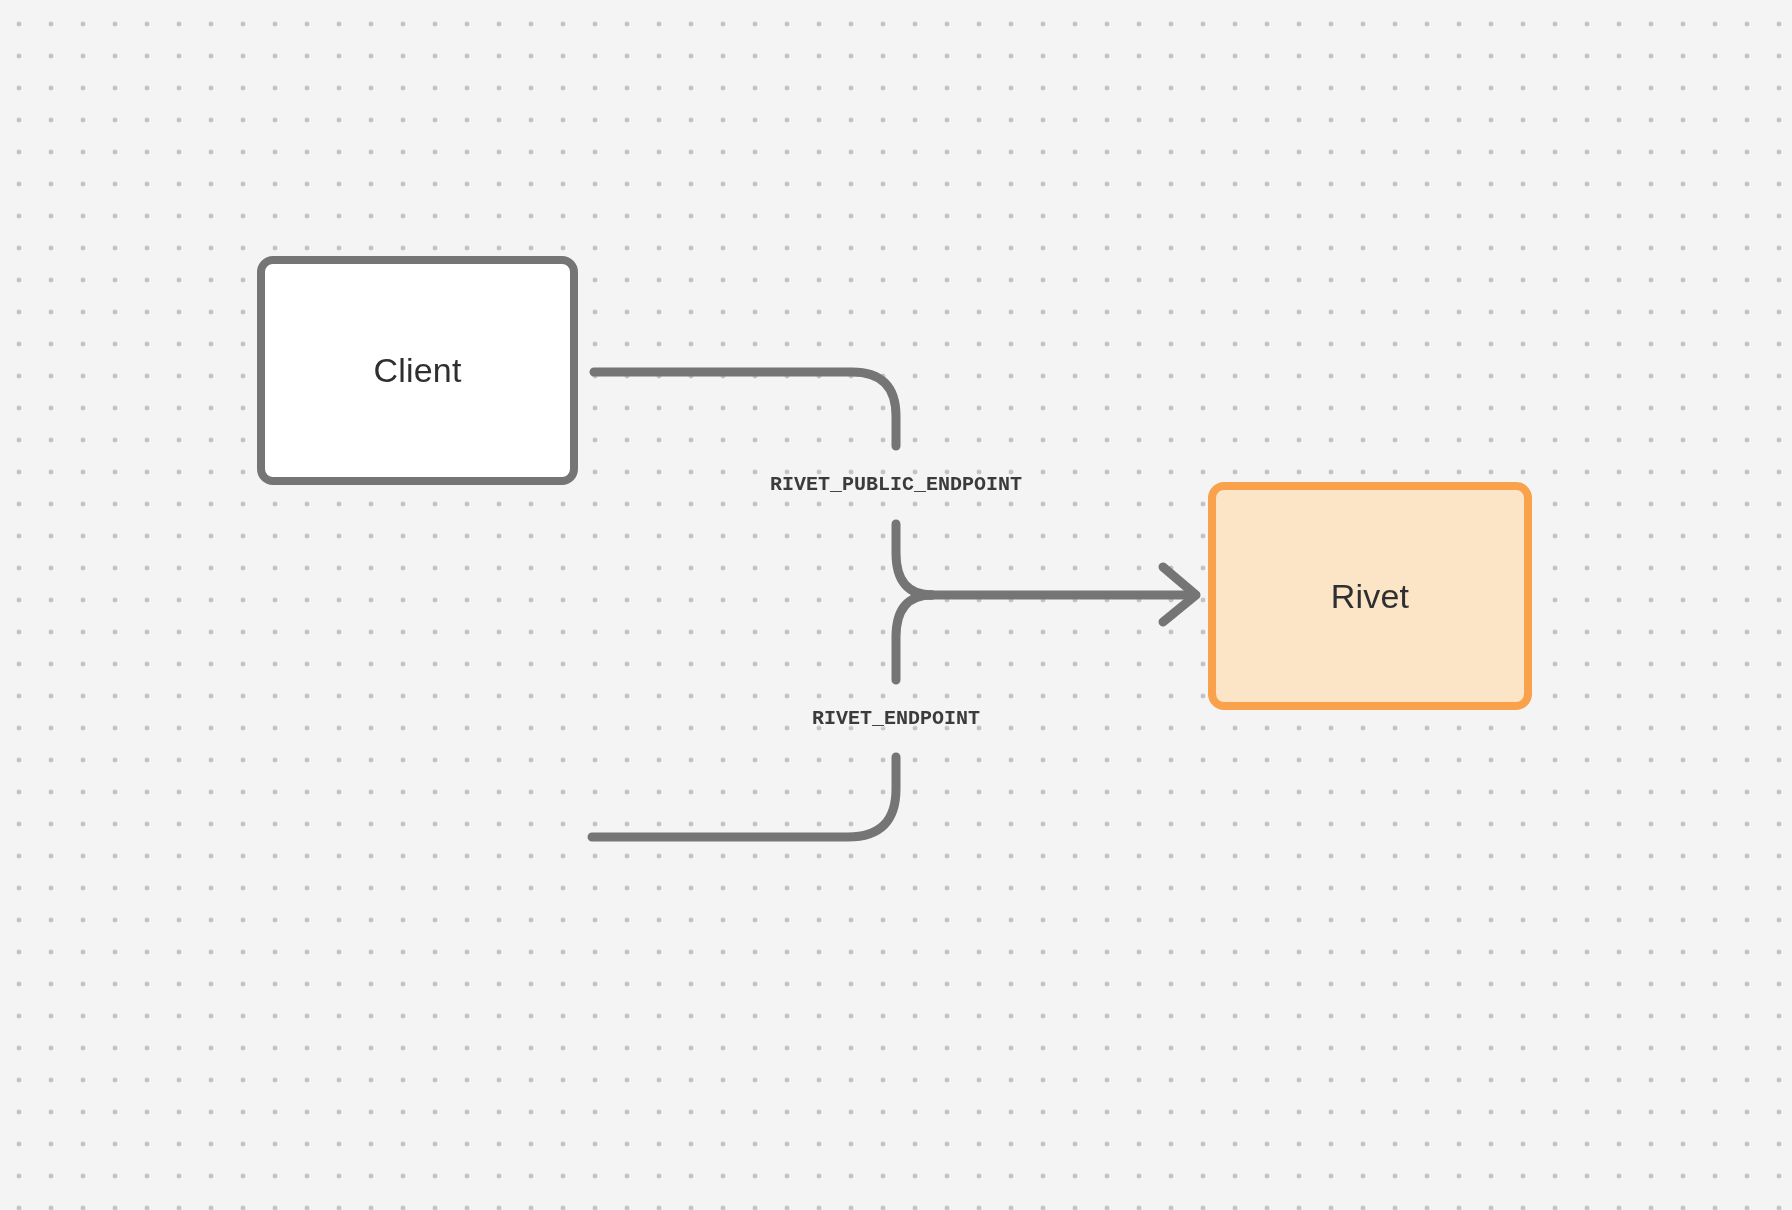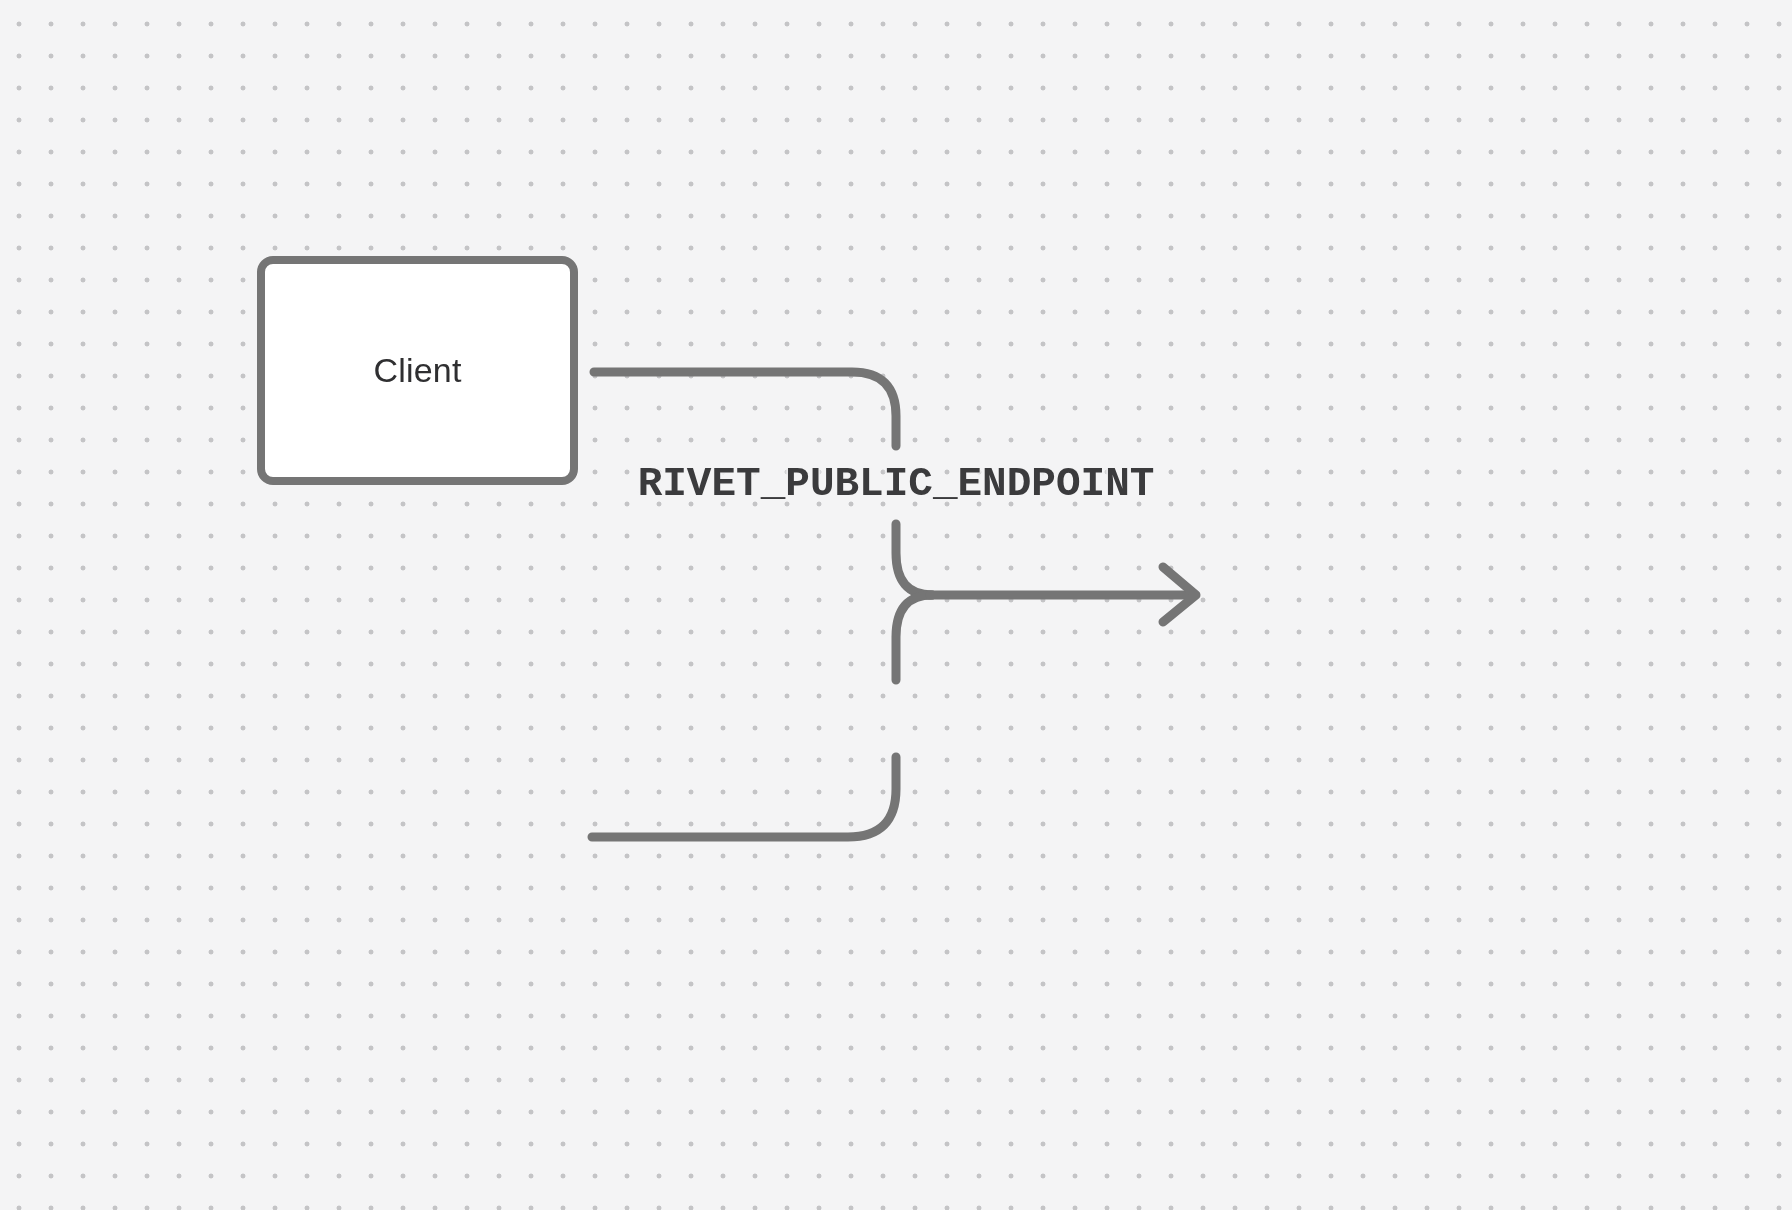--- a/index.html
+++ b/index.html
@@ -46,21 +46,21 @@
   }
   .node-rivet {
     left: 1208px; top: 482px; width: 324px; height: 228px;
     background: #fce4c7;
     border: 8px solid #f9a14b;
   }
   .edge-label {
     position: absolute;
     transform: translate(-50%, -50%);
     font-family: "Liberation Mono", "DejaVu Sans Mono", monospace;
-    font-size: 41px;
+    font-size: 20px;
     font-weight: 600;
     color: #3b3b3d;
     white-space: nowrap;
     text-shadow:
       0 0 2px #f4f4f5, 0 0 3px #f4f4f5, 0 0 4px #f4f4f5,
       0 0 2px #f4f4f5, 0 0 3px #f4f4f5, 0 0 4px #f4f4f5;
   }
   .edge-label-public { left: 896px; top: 484px; }
   .edge-label-backend { left: 896px; top: 718px; }
 </style>
@@ -80,17 +80,21 @@
     <path d="M 930 595 H 1191"></path>
 
     <path d="M 1163 567 L 1196 595 L 1163 622"></path>
   </svg>
 
   <div class="node node-client">
     <span>Client</span>
   </div>
 
 
+  <div class="node node-rivet">
+    <span>Rivet</span>
+  </div>
 
   <div class="edge-label edge-label-public">RIVET_PUBLIC_ENDPOINT</div>
 
+  <div class="edge-label edge-label-backend">RIVET_ENDPOINT</div>
 
 </div>
 
 </body></html>

